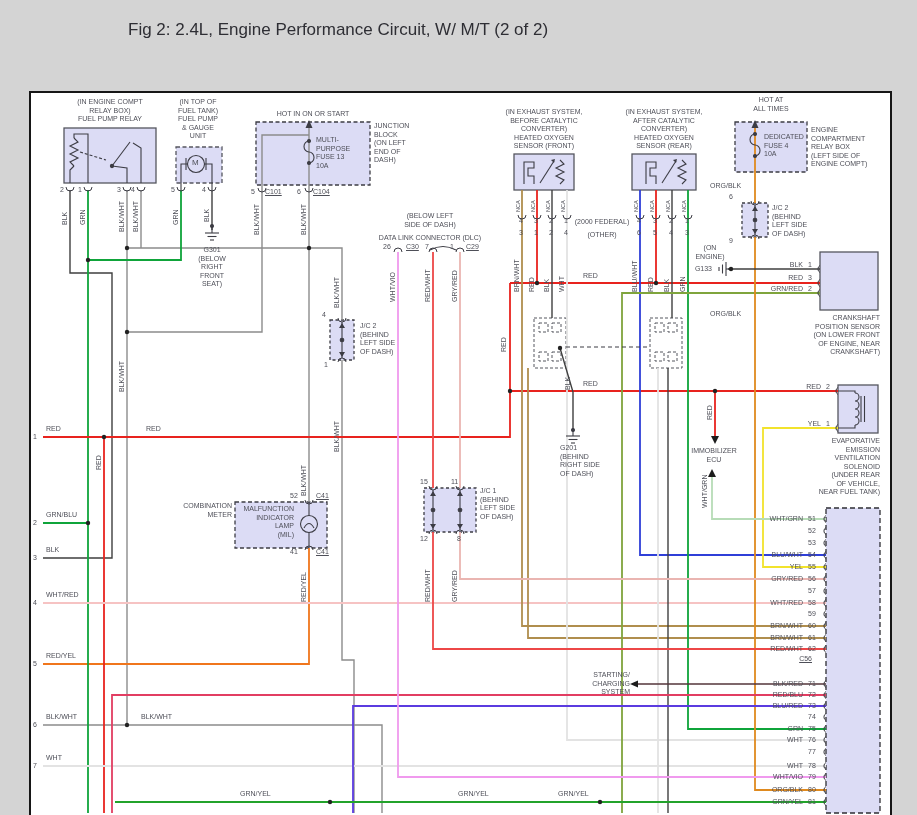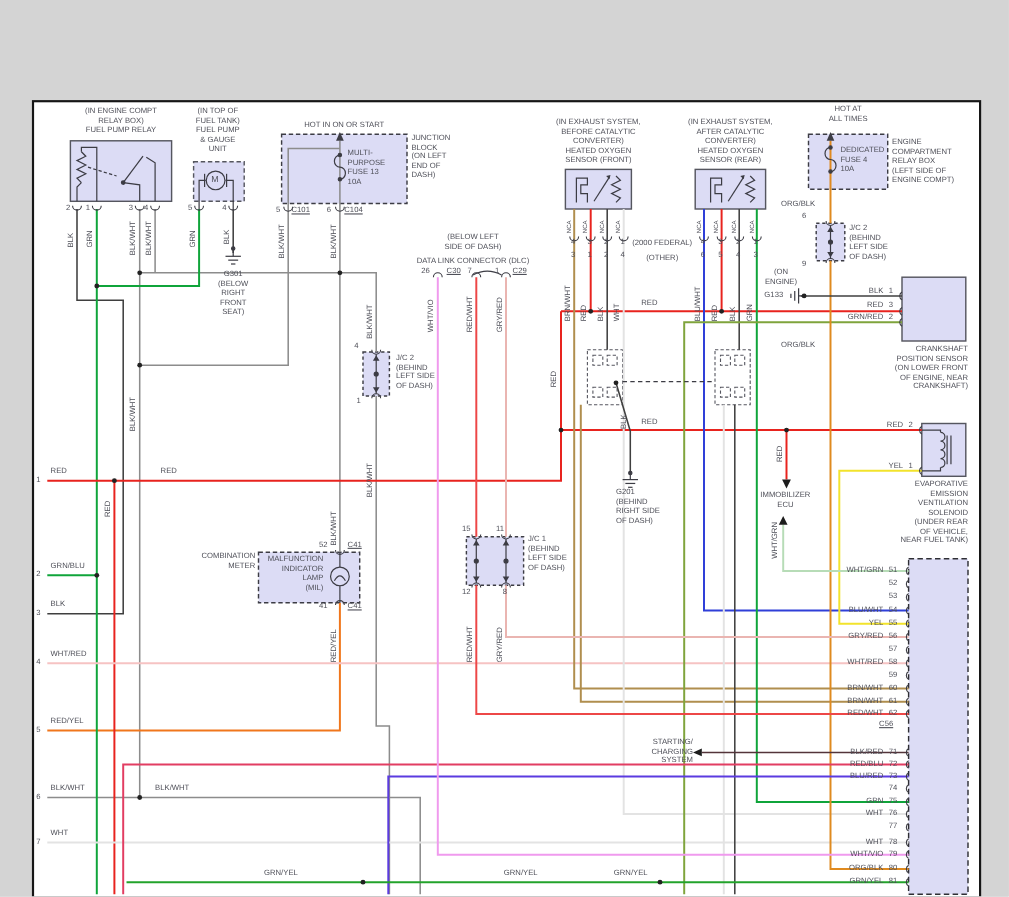--- a/index.html
+++ b/index.html
@@ -16,20 +16,21 @@
   .vl{transform:rotate(-90deg);transform-origin:0 0;white-space:nowrap;height:8px;}
   .s{font-size:5.5px;line-height:6px;}
   .epin{position:absolute;display:flex;height:9px;}
   .epin .w{flex:1;text-align:right;padding-right:5px;}
   .epin .n{width:14px;text-align:left;}
 </style>
 </head>
 <body>
 
 <div id="stage">
+  <div class="title">Fig 2: 2.4L, Engine Performance Circuit, W/ M/T (2 of 2)</div>
   <div id="panel"></div>
 
   <svg width="917" height="815" viewBox="0 0 917 815">
 
     <g fill="#dcdcf5" stroke="#55565f" stroke-width="1.3">
       <rect x="64" y="128" width="92" height="55"></rect>
       <rect x="176" y="147" width="46" height="36" stroke-dasharray="4,2.5"></rect>
       <rect x="256" y="122" width="114" height="63" stroke-dasharray="4,2.5" stroke="#3c3c44"></rect>
       <rect x="514" y="154" width="60" height="36"></rect>
       <rect x="632" y="154" width="64" height="36"></rect>

